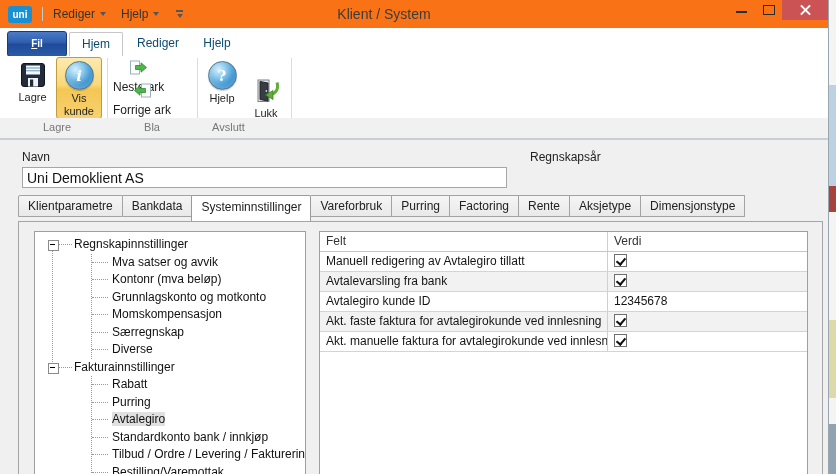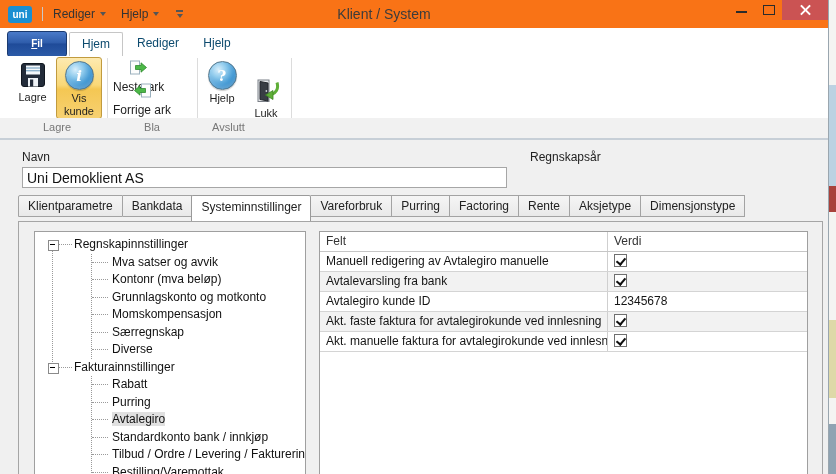--- a/index.html
+++ b/index.html
@@ -245,21 +245,21 @@
 
         </div>
       </div>
 
       <div class="tablebox">
         <div class="thead">
           <div class="tcol1">Felt</div>
           <div class="tcol2">Verdi</div>
         </div>
         <div class="trow">
-          <div class="tcol1">Manuell redigering av Avtalegiro manuelle</div>
+          <div class="tcol1">Manuell redigering av Avtalegiro tillatt</div>
           <div class="tcol2"><span class="cbox"></span></div>
         </div>
         <div class="trow alt">
           <div class="tcol1">Avtalevarsling fra bank</div>
           <div class="tcol2"><span class="cbox"></span></div>
         </div>
         <div class="trow">
           <div class="tcol1">Avtalegiro kunde ID</div>
           <div class="tcol2">12345678</div>
         </div>

